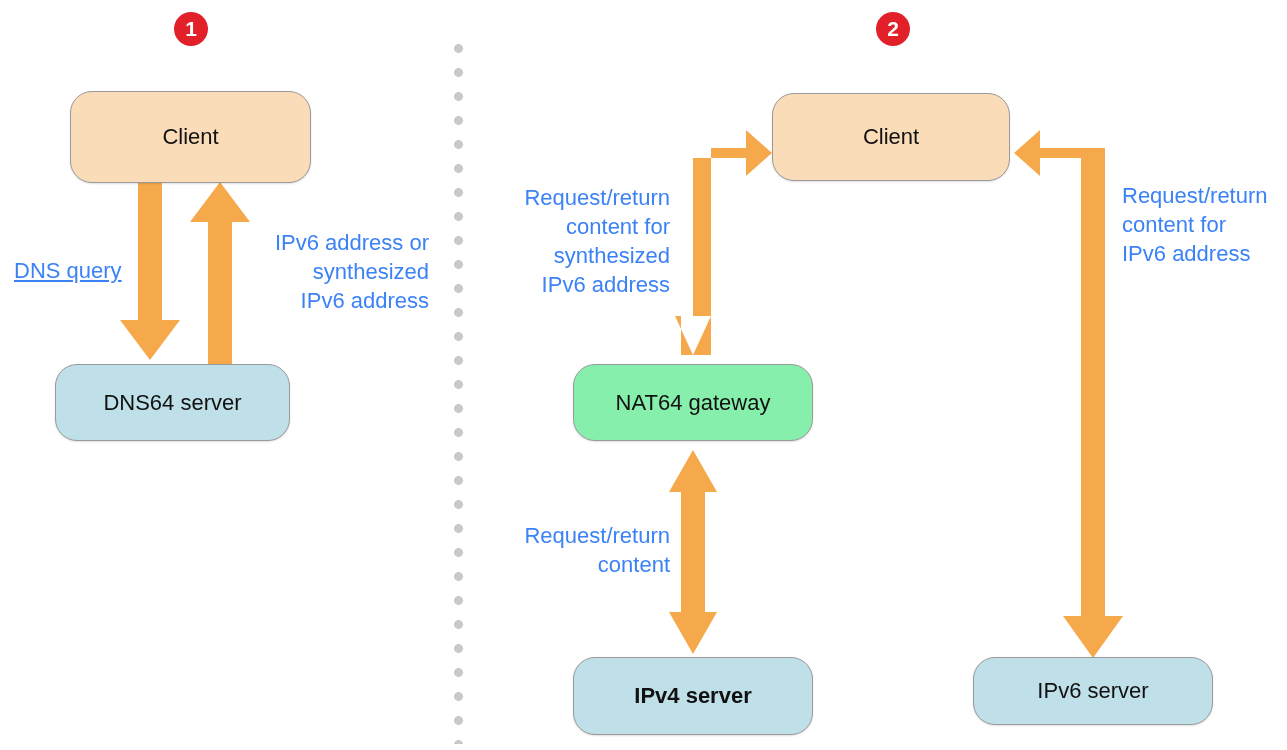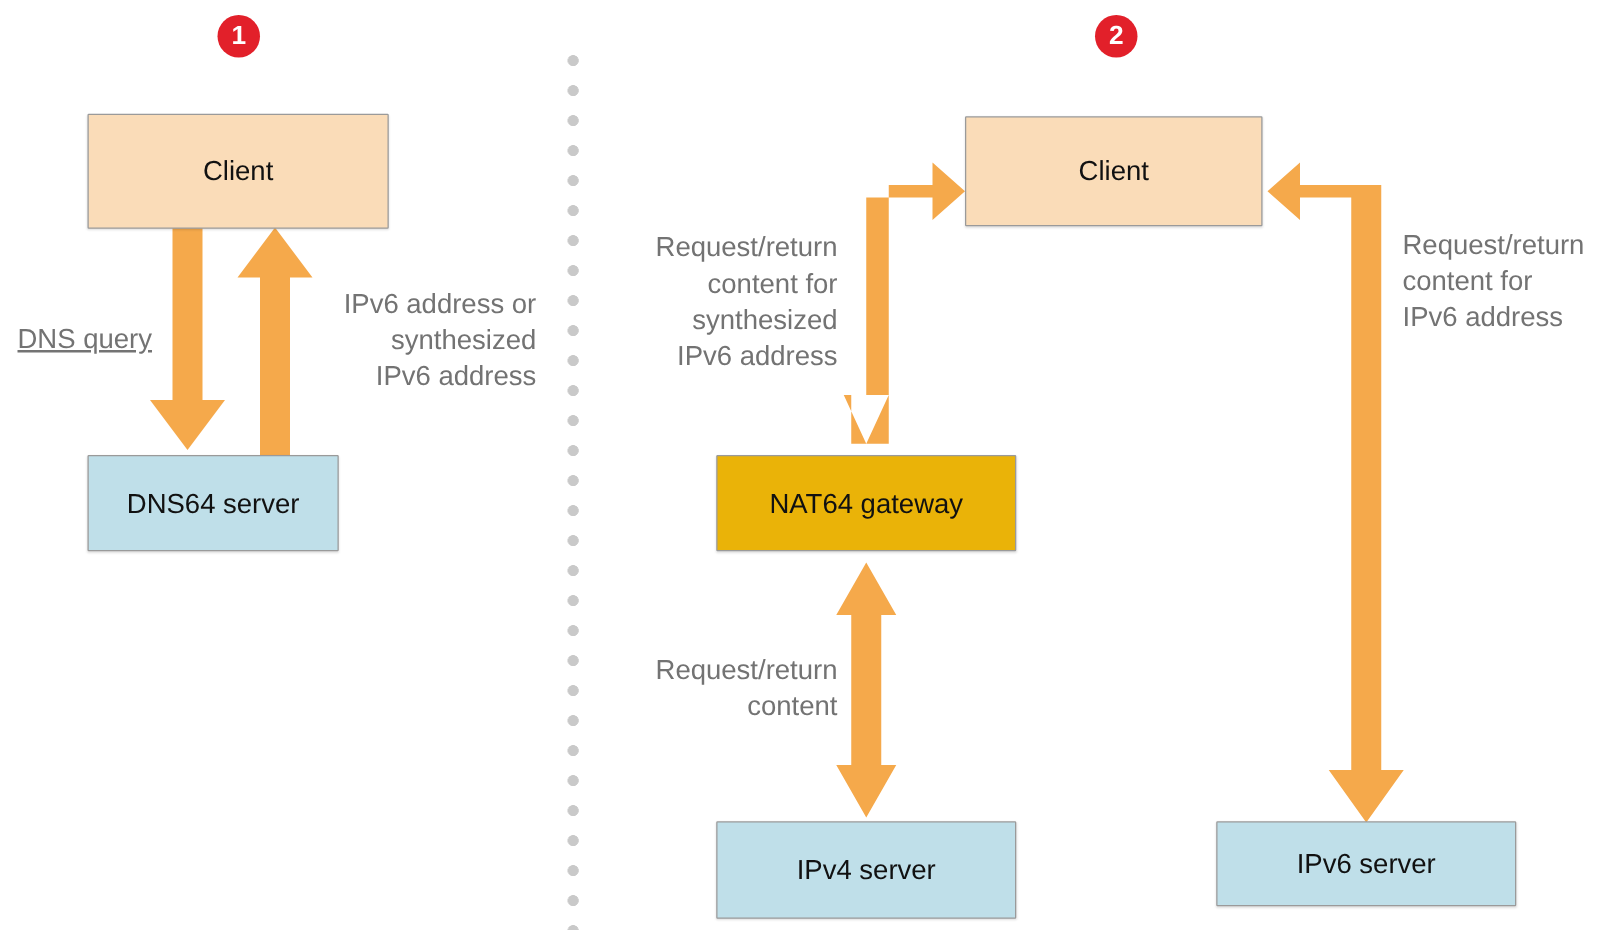--- a/index.html
+++ b/index.html
@@ -33,39 +33,39 @@
     line-height: 34px;
     text-align: center;
     letter-spacing: 0;
   }
 
   
   .node {
     position: absolute;
     box-sizing: border-box;
     border: 1.6px solid #9a9a9a;
-    border-radius: 1px;
+    border-radius: 22px;
     display: flex;
     align-items: center;
     justify-content: center;
     font-size: 22px;
     color: #111111;
     text-align: center;
     box-shadow: 0 1px 2px rgba(0,0,0,0.13);
   }
   .node.orange { background: #fadcb8; }
   .node.blue   { background: #bfdfe9; }
-  .node.green  { background: #eab308; }
+  .node.green  { background: #86efac; }
 
   
   .label {
     position: absolute;
     font-size: 22px;
     line-height: 1.32;
-    color: #737373;
+    color: #3b82f6;
     white-space: pre-line;
   }
   .label.right { text-align: right; }
   .label.left  { text-align: left; }
 
   
   .divider {
     position: absolute;
     width: 9px;
     background-image: radial-gradient(circle at 4.5px 4.5px, #c9c9c9 4.2px, rgba(255,255,255,0) 4.6px);
@@ -102,33 +102,33 @@
     <polygon class="arrow-shape" points="1093,658 1063,616 1081,616 1081,158 1093,158 1093,158 1040,158 1040,176 1014,153 1040,130 1040,148 1105,148 1105,616 1123,616"></polygon>
   </svg>
 
   <div class="step-badge" style="left:174px; top:12px;">1</div>
   <div class="step-badge" style="left:876px; top:12px;">2</div>
 
   <div class="divider" style="left:454px; top:44px; height:700px;"></div>
 
   <div class="node orange" style="left:70px; top:91px; width:241px; height:92px;">Client</div>
 
-  <div class="node blue" style="left:70px; top:364px; width:201px; height:77px;">DNS64 server</div>
+  <div class="node blue" style="left:55px; top:364px; width:235px; height:77px;">DNS64 server</div>
 
   <div class="label left" style="left:14px; top:256px; width:120px;text-decoration:underline;">DNS query</div>
 
   <div class="label left" style="left:249px; top:228px; width:180px;text-align:right;">IPv6 address or
 synthesized
 IPv6 address</div>
 
   <div class="node orange" style="left:772px; top:93px; width:238px; height:88px;">Client</div>
 
   <div class="node green" style="left:573px; top:364px; width:240px; height:77px;">NAT64 gateway</div>
 
-  <div class="node blue" style="left:573px; top:657px; width:240px; height:78px;">IPv4 server</div>
+  <div class="node blue" style="left:573px; top:657px; width:240px; height:78px;font-weight:bold;">IPv4 server</div>
 
   <div class="node blue" style="left:973px; top:657px; width:240px; height:68px;">IPv6 server</div>
 
   <div class="label right" style="left:488px; top:183px; width:182px;">Request/return
 content for
 synthesized
 IPv6 address</div>
 
   <div class="label right" style="left:488px; top:521px; width:182px;">Request/return
 content</div>

